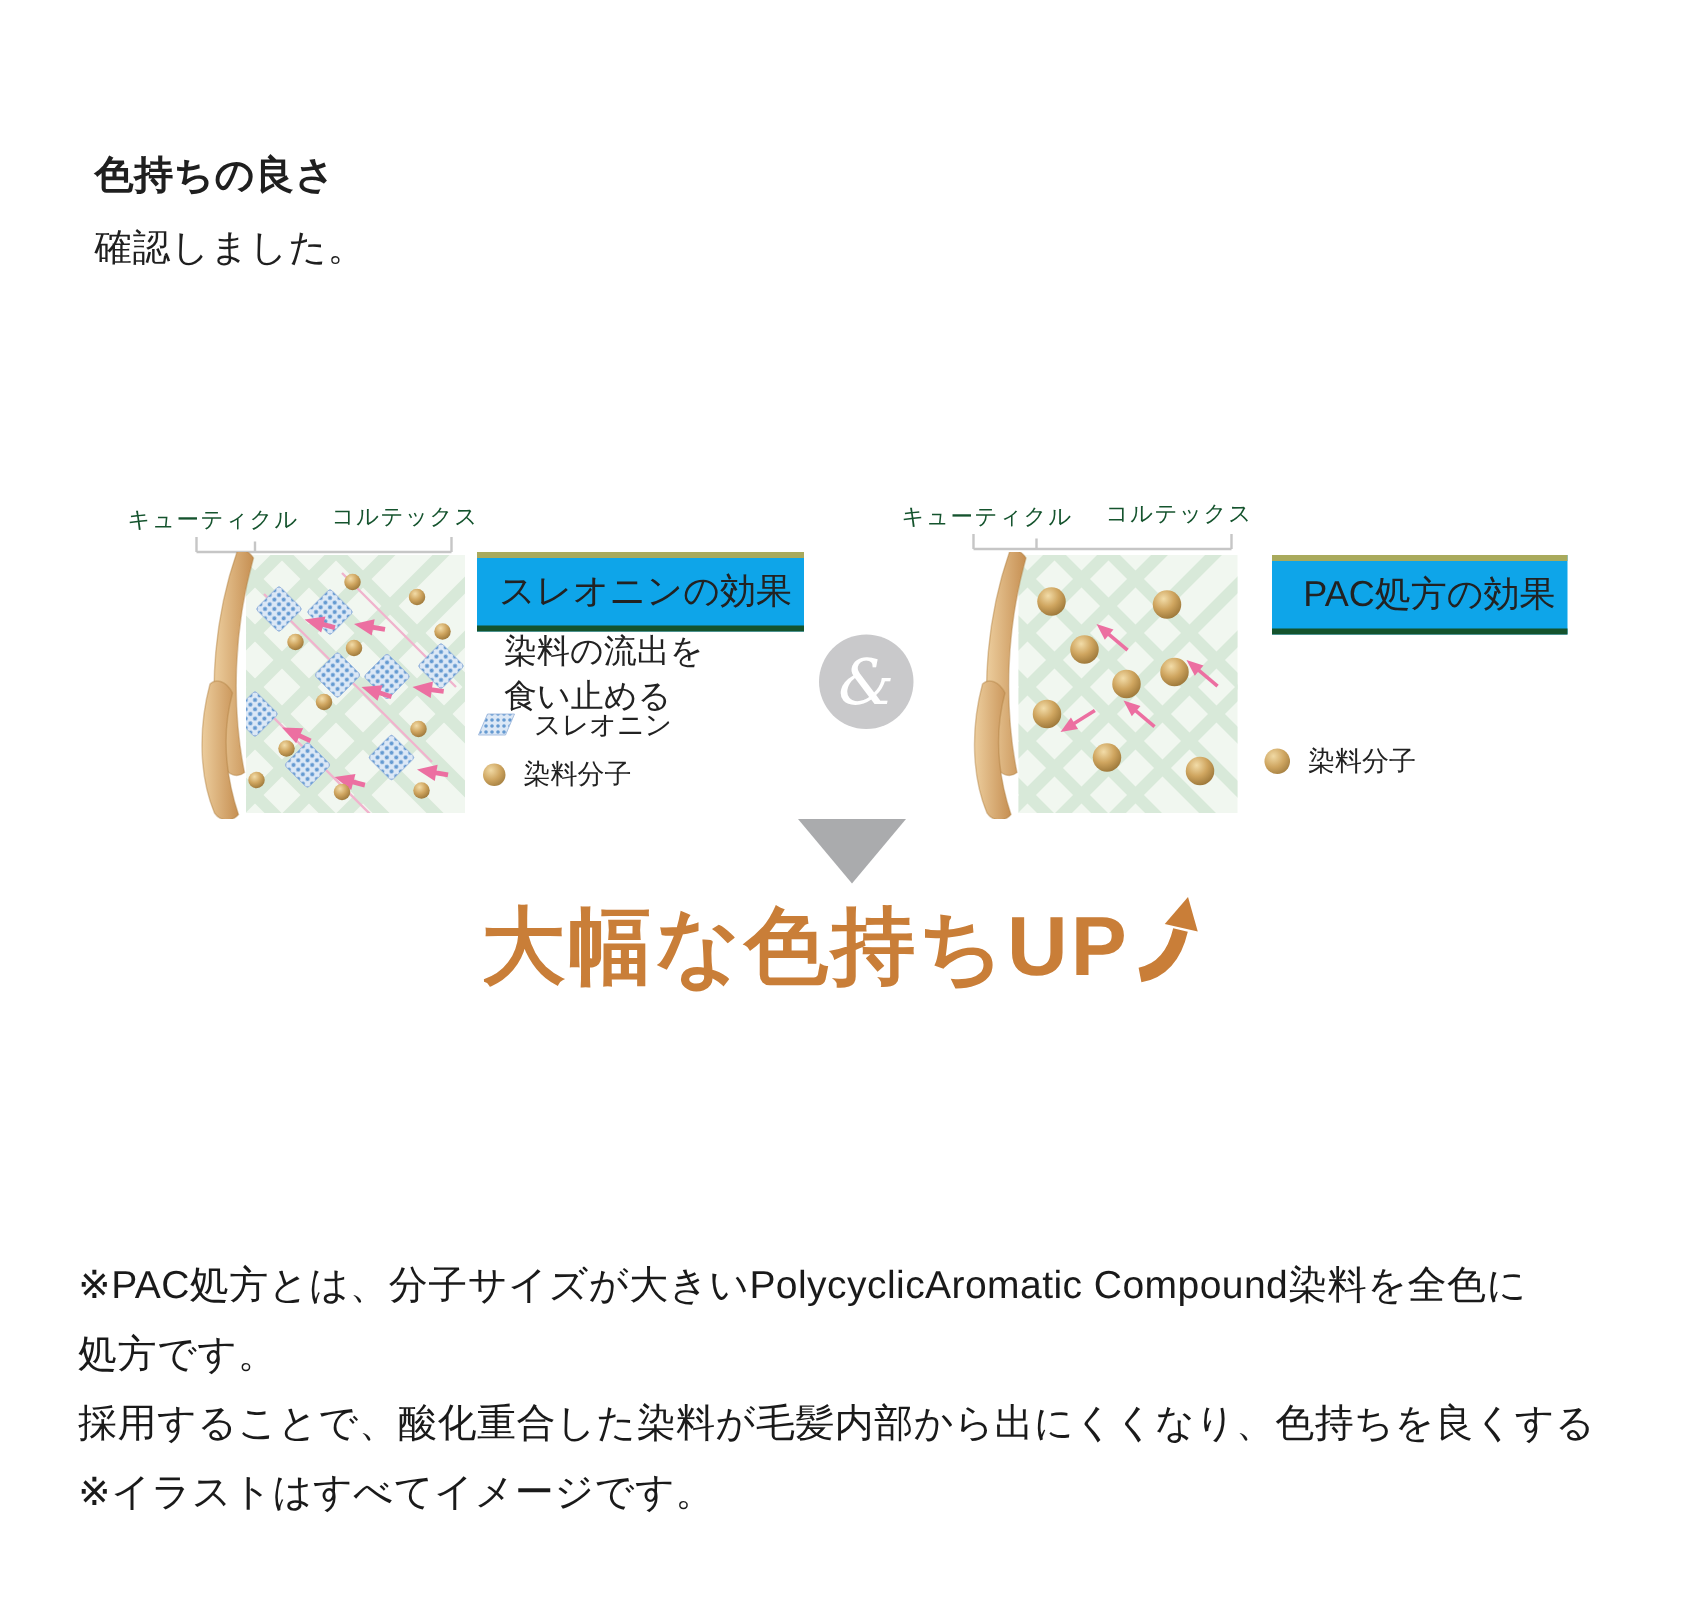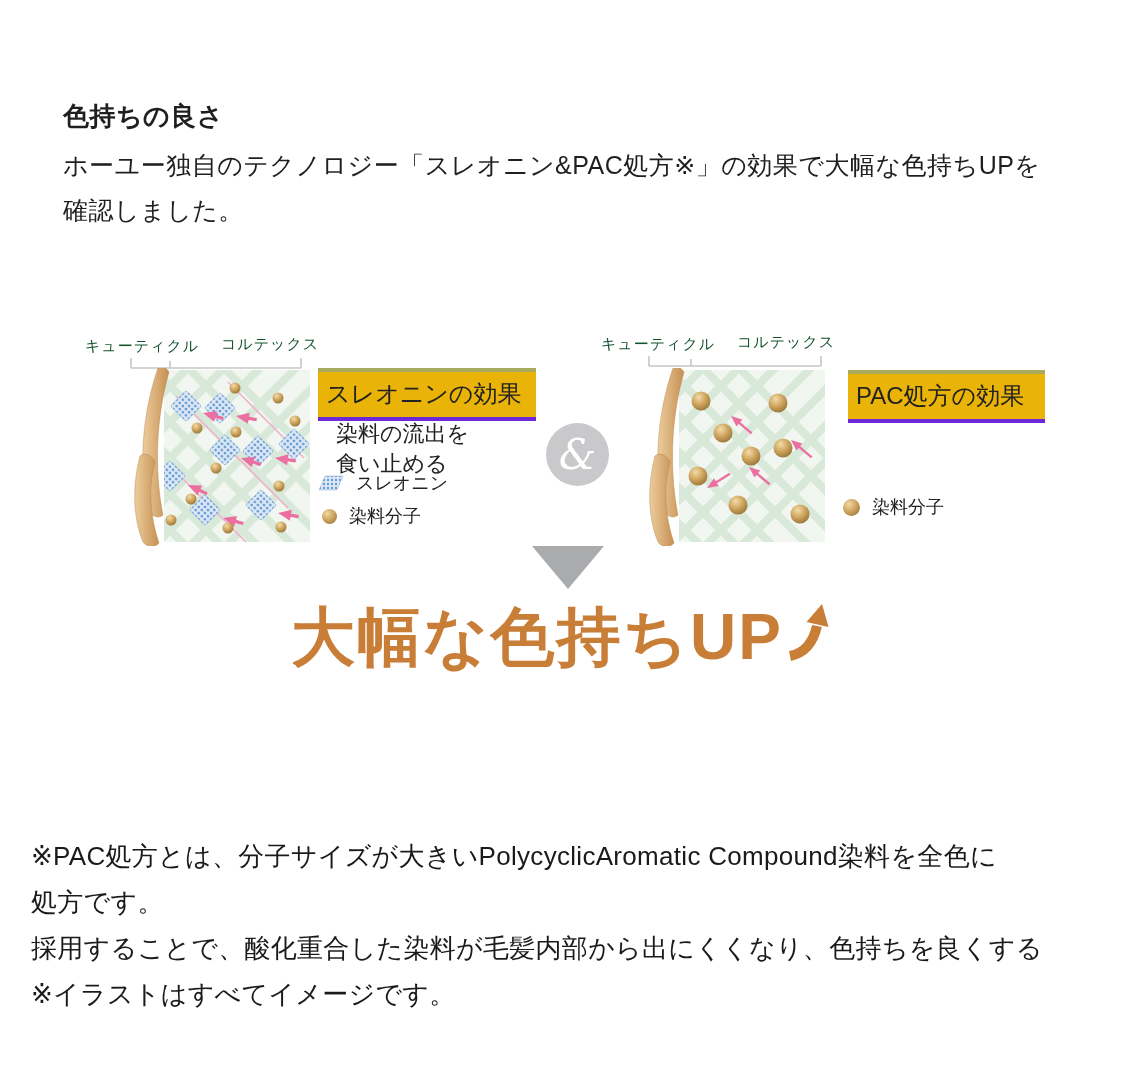--- a/index.html
+++ b/index.html
@@ -7,56 +7,55 @@
   .page{position:relative;width:1124px;height:1082px;background:#ffffff;overflow:hidden;}
 
   .intro-heading{position:absolute;left:63px;top:99px;font-size:26px;font-weight:bold;letter-spacing:.5px;}
   .intro-body{position:absolute;left:63px;top:143px;font-size:25px;line-height:45px;letter-spacing:.5px;white-space:nowrap;}
 
   .fiber-label{position:absolute;font-size:15px;color:#14532d;letter-spacing:1px;white-space:nowrap;}
   .bracket{position:absolute;}
 
   .illus{position:absolute;}
 
-  .title-box{position:absolute;box-sizing:border-box;background:#eab308;
-    border-top:4px solid #A9AA5C;border-bottom:4px solid #6d28d9;
-    padding:6px 8px 7px;font-size:24px;text-align:left;white-space:nowrap;color:#222;}
+  .title-box{position:absolute;box-sizing:border-box;background:#0ea5e9;
+    border-top:4px solid #A9AA5C;border-bottom:4px solid #14532d;
+    padding:6px 8px 7px;font-size:24px;text-align:right;white-space:nowrap;color:#222;}
   .desc{position:absolute;font-size:22px;line-height:30px;color:#222;white-space:nowrap;margin-left:16px;}
   .legend{position:absolute;display:flex;flex-direction:column;gap:9px;}
   .legend-row{display:flex;align-items:center;gap:12px;}
   .legend-label{font-size:18px;color:#222;white-space:nowrap;}
   .dye-dot{width:15px;height:15px;border-radius:50%;
     background:radial-gradient(circle at 35% 30%, #f0d9a4 0%, #cfa661 45%, #8d6a2f 100%);}
   .dye-dot.big{width:17px;height:17px;}
 
   .amp-badge{position:absolute;left:546px;top:423px;width:63px;height:63px;border-radius:50%;
     background:#c9c9cb;display:flex;align-items:center;justify-content:center;
     font-family:"DejaVu Serif","Liberation Serif",serif;font-style:italic;
     font-size:42px;color:#ffffff;line-height:1;}
 
   .down-triangle{position:absolute;left:532px;top:546px;width:0;height:0;
     border-left:36px solid transparent;border-right:36px solid transparent;
     border-top:43px solid #aaabad;}
 
   .headline{position:absolute;left:0;top:594px;width:1124px;text-align:center;
-    font-size:64px;font-weight:bold;color:#C97E38;letter-spacing:2px;white-space:nowrap;}
+    font-size:56px;font-weight:bold;color:#C97E38;letter-spacing:2px;white-space:nowrap;}
   .headline .txt{vertical-align:middle;}
   .headline svg{vertical-align:middle;margin-left:4px;transform:translateY(-6px);}
 
-  .footnotes{position:absolute;left:31px;top:833px;font-size:26px;line-height:46px;
+  .footnotes{position:absolute;left:52px;top:833px;font-size:26px;line-height:46px;
     color:#1a1a1a;letter-spacing:.3px;white-space:nowrap;}
 </style>
 </head>
 <body>
 
 <div class="page">
 
   <div class="intro-heading">色持ちの良さ</div>
   <div class="intro-body">
-    <div>ホーユー独自のテクノロジー「スレオニン&amp;PAC処方※」の効果で大幅な色持ちUPを</div>
     <div>確認しました。</div>
   </div>
 
   <div class="fiber-label" style="left:85px;top:337px;">キューティクル</div>
   <div class="fiber-label" style="left:221px;top:335px;">コルテックス</div>
   <svg class="bracket" style="left:130px;top:354px;" width="172" height="16">
     <path d="M1,14 H171 M1,14 V4 M40,14 V7 M171,14 V4" stroke="#c6c6c6" stroke-width="1.6" fill="none"></path>
   </svg>
 
   <svg class="illus" style="left:128px;top:368px;" width="185" height="178" viewBox="0 0 185 178">

